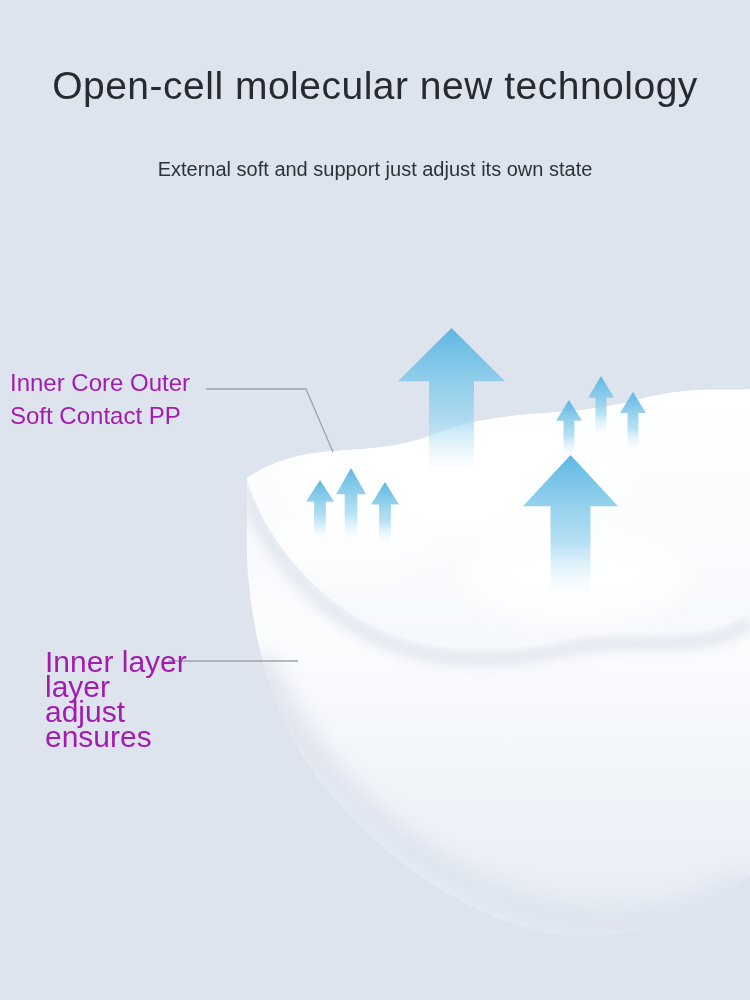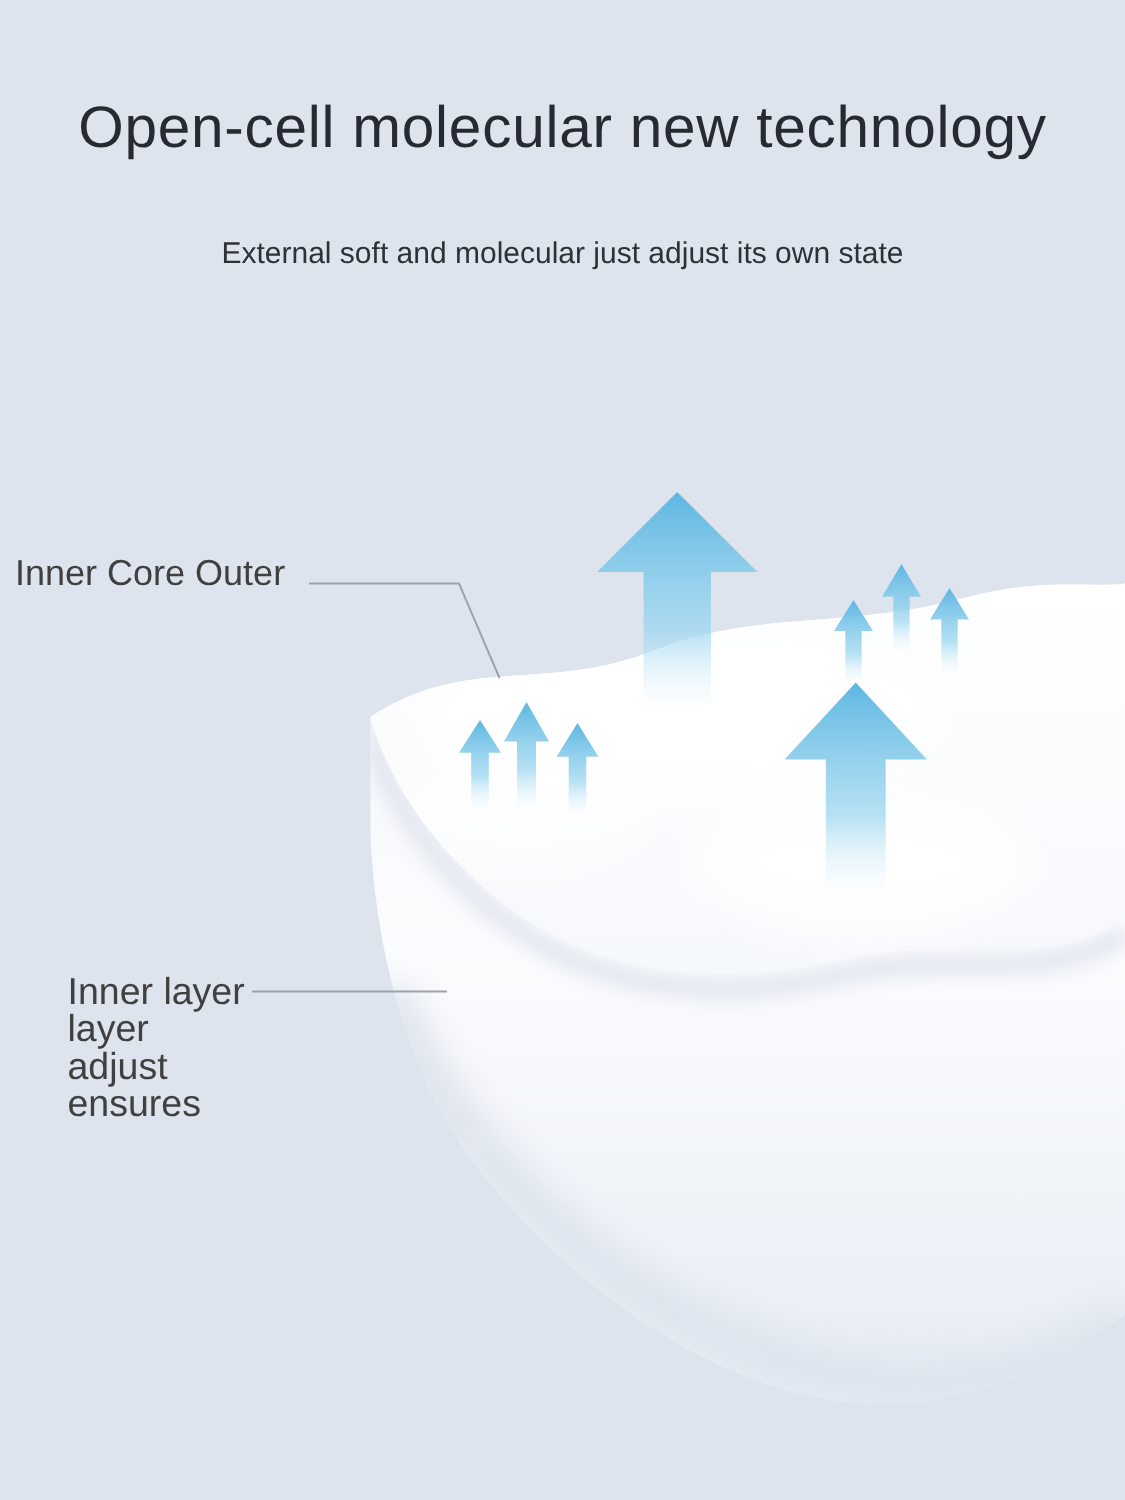--- a/index.html
+++ b/index.html
@@ -11,31 +11,31 @@
   .illustration{position:absolute; left:0; top:0; width:750px; height:1000px;}
   .title{
     position:absolute; top:64px; left:0; width:750px;
     text-align:center; font-size:39px; font-weight:400; color:#272b31;
     margin:0; letter-spacing:.5px;
   }
   .subtitle{
     position:absolute; top:158px; left:0; width:750px;
     text-align:center; font-size:20px; color:#2e3238; margin:0;
   }
-  .callout{position:absolute; color:#404040;}
+  .callout{position:absolute; color:#a21caf;}
   .callout-top{left:10px; top:366px; font-size:24px; line-height:33px;}
-  .callout-bottom{left:45px; top:649px; font-size:25px; line-height:25px;}
+  .callout-bottom{left:45px; top:649px; font-size:30px; line-height:25px;}
 </style>
 </head>
 <body>
 
 <div class="page">
 
   <h1 class="title">Open-cell molecular new technology</h1>
-  <p class="subtitle">External soft and molecular just adjust its own state</p>
+  <p class="subtitle">External soft and support just adjust its own state</p>
 
   <svg class="illustration" viewBox="0 0 750 1000" aria-hidden="true">
     <defs>
       <linearGradient id="arrowGrad" x1="0" y1="0" x2="0" y2="1">
         <stop offset="0" stop-opacity="1" stop-color="#5eb7e2"></stop>
         <stop offset="0.65" stop-opacity="0.75" stop-color="#9ed7f0"></stop>
         <stop offset="1" stop-opacity="0.06" stop-color="#d9effa"></stop>
       </linearGradient>
       <linearGradient id="bodyGrad" x1="0" y1="0" x2="0" y2="1">
         <stop offset="0" stop-color="#f2f5fa"></stop>
@@ -105,20 +105,21 @@
       <use href="#arrowShape" transform="translate(588,376) scale(0.26,0.3625)"></use>
       <use href="#arrowShape" transform="translate(620,392) scale(0.26,0.35)"></use>
     </g>
 
     <polyline points="206,389 306,389 333,452" fill="none" stroke="#9ba4ae" stroke-width="1.3"></polyline>
     <line x1="168" y1="661" x2="298" y2="661" stroke="#9ba4ae" stroke-width="1.3"></line>
   </svg>
 
   <div class="callout callout-top">
     <div>Inner Core Outer</div>
+    <div>Soft Contact PP</div>
   </div>
 
   <div class="callout callout-bottom">
     <div>Inner layer</div>
     <div>layer</div>
     <div>adjust</div>
     <div>ensures</div>
   </div>
 
 </div>

